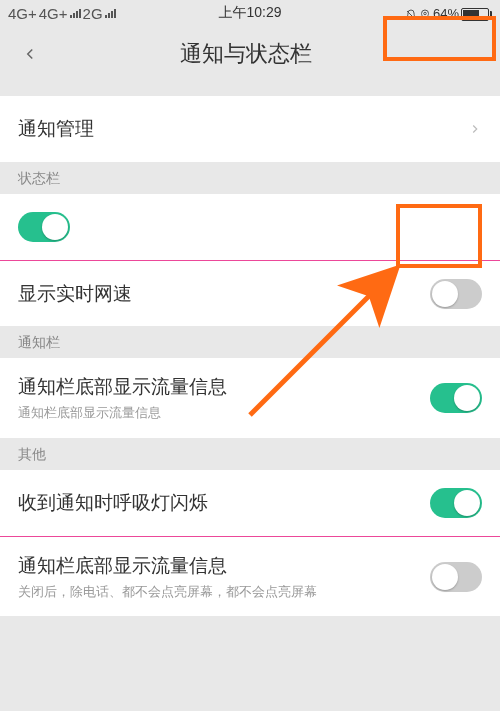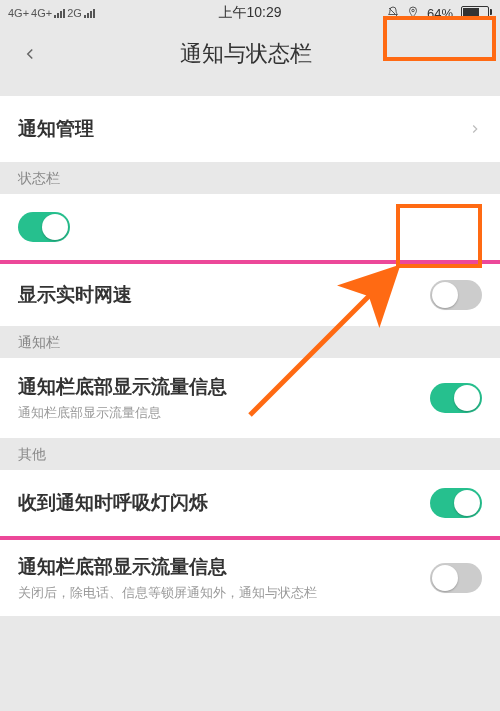--- a/index.html
+++ b/index.html
@@ -1,22 +1,22 @@
 <!DOCTYPE html>
 <html><head>
 <meta charset="utf-8">
 <style>
   * { margin: 0; padding: 0; box-sizing: border-box; font-family: -apple-system, "Helvetica Neue", Arial, "PingFang SC", "Microsoft YaHei", sans-serif; }
   html, body { width: 500px; height: 711px; background: #e8e8e8; overflow: hidden; position: relative; }
 
   .status-bar { height: 26px; background: #e8e8e8; display: flex; align-items: center; justify-content: space-between; padding: 0 8px; font-size: 13px; color: #333; }
   .status-left { display: flex; align-items: center; gap: 2px; }
   .status-center { position: absolute; left: 0; right: 0; text-align: center; font-size: 14px; color: #333; }
-  .status-right { display: flex; align-items: flex-start; gap: 8px; z-index: 2; }
-  .signal-text { font-size: 11px; line-height: 9px; color: #555; text-align: right; }
+  .status-right { display: flex; align-items: flex-end; gap: 2px; z-index: 2; }
+  .signal-text { font-size: 15px; line-height: 9px; color: #555; text-align: right; }
   .signal-bars { display: inline-flex; align-items: flex-end; gap: 1px; }
   .signal-bars span { display: inline-block; width: 2px; background: #555; }
   .signal-bars span:nth-child(1){height:3px}
   .signal-bars span:nth-child(2){height:5px}
   .signal-bars span:nth-child(3){height:7px}
   .signal-bars span:nth-child(4){height:9px}
   .bell { width:12px; height:12px; }
   .loc { width:12px; height:12px; }
   .batt { display:inline-flex; align-items:center; }
   .batt-body { width:28px; height:13px; border:1px solid #333; border-radius:2px; position:relative; }
@@ -24,24 +24,24 @@
   .batt-cap { width:2px; height:6px; background:#333; margin-left:1px; border-radius:0 1px 1px 0;}
 
   .nav-bar { height: 56px; background: #e8e8e8; display:flex; align-items:center; position:relative; }
   .back { position:absolute; left:10px; top:0; bottom:0; width:40px; display:flex; align-items:center; justify-content:center; }
   .nav-title { position:absolute; left:0; right:8px; text-align:center; font-size:22px; color:#333; }
 
   .list { }
   .section-gap { height: 14px; background:#e8e8e8; }
   .section-header { height: 32px; background:#e8e8e8; padding: 8px 18px 0 18px; font-size:14px; color:#888;border-radius:7px; }
   .row { background:#fff; padding: 0 18px; min-height:66px; display:flex; align-items:center; justify-content:space-between; }
-  .row + .row { border-top: 4px solid #ec4899; }
+  .row + .row { border-top: 1px solid #ec4899; }
   .row.tall { min-height: 80px; flex-direction: row; }
   .row-text { display:flex; flex-direction:column; justify-content:center; }
-  .row-title { font-size:19px; color:#333;font-weight:bold; }
+  .row-title { font-size:19px; color:#333; }
   .row-sub { font-size:13px; color:#999; margin-top:4px; }
   .chev { color:#bbb; }
 
   .toggle { width:52px; height:30px; border-radius:15px; position:relative; flex-shrink:0; }
   .toggle .knob { width:26px; height:26px; background:#fff; border-radius:50%; position:absolute; top:2px; box-shadow:0 1px 2px rgba(0,0,0,.25); }
   .toggle.on { background:#26c08e; }
   .toggle.on .knob { right:2px; }
   .toggle.off { background:#ccc; }
   .toggle.off .knob { left:2px; }
 
@@ -142,21 +142,21 @@
   <div class="row">
     <div class="row-title">收到通知时呼吸灯闪烁</div>
     <div class="toggle on">
         <div class="knob"></div>
       </div>
   </div>
 
   <div class="row tall">
     <div class="row-text">
       <div class="row-title">通知栏底部显示流量信息</div>
-      <div class="row-sub">关闭后，除电话、信息等锁屏通知外，通知与状态栏</div>
+      <div class="row-sub">关闭后，除电话、都不会点亮屏幕，都不会点亮屏幕</div>
     </div>
     <div class="toggle off">
         <div class="knob"></div>
       </div>
   </div>
 
   <div class="section-gap"></div>
 </div>
 
 <div class="ann-box1"></div>

